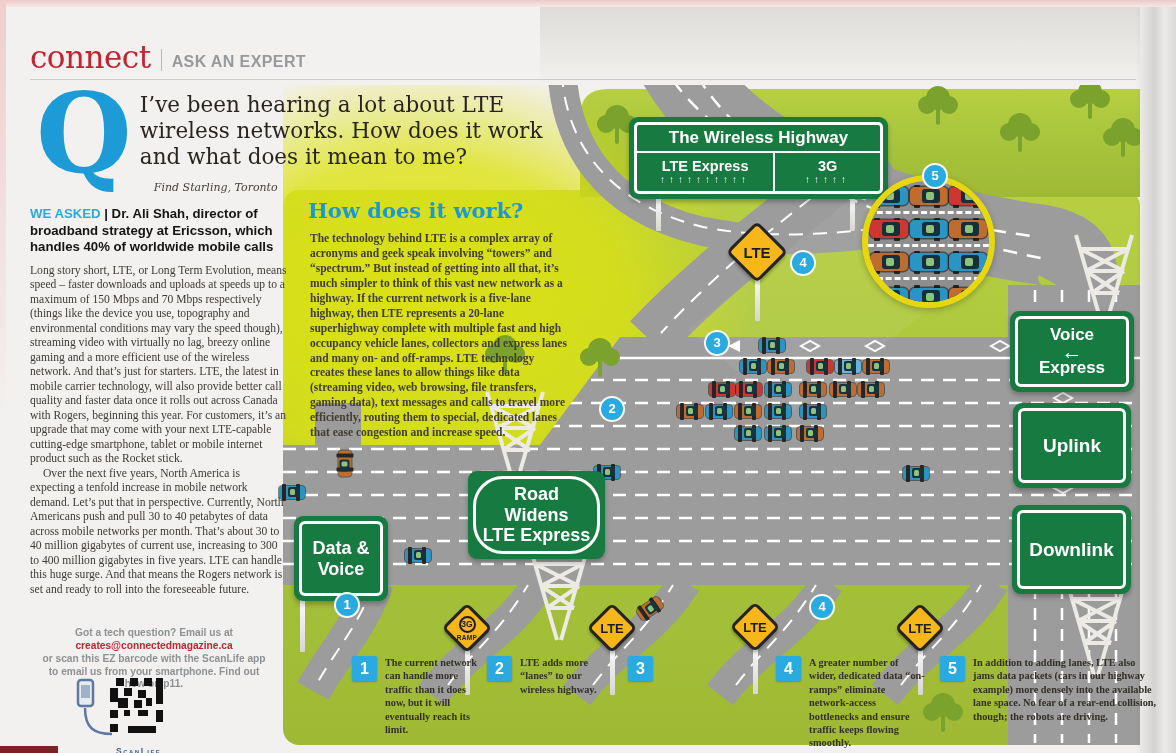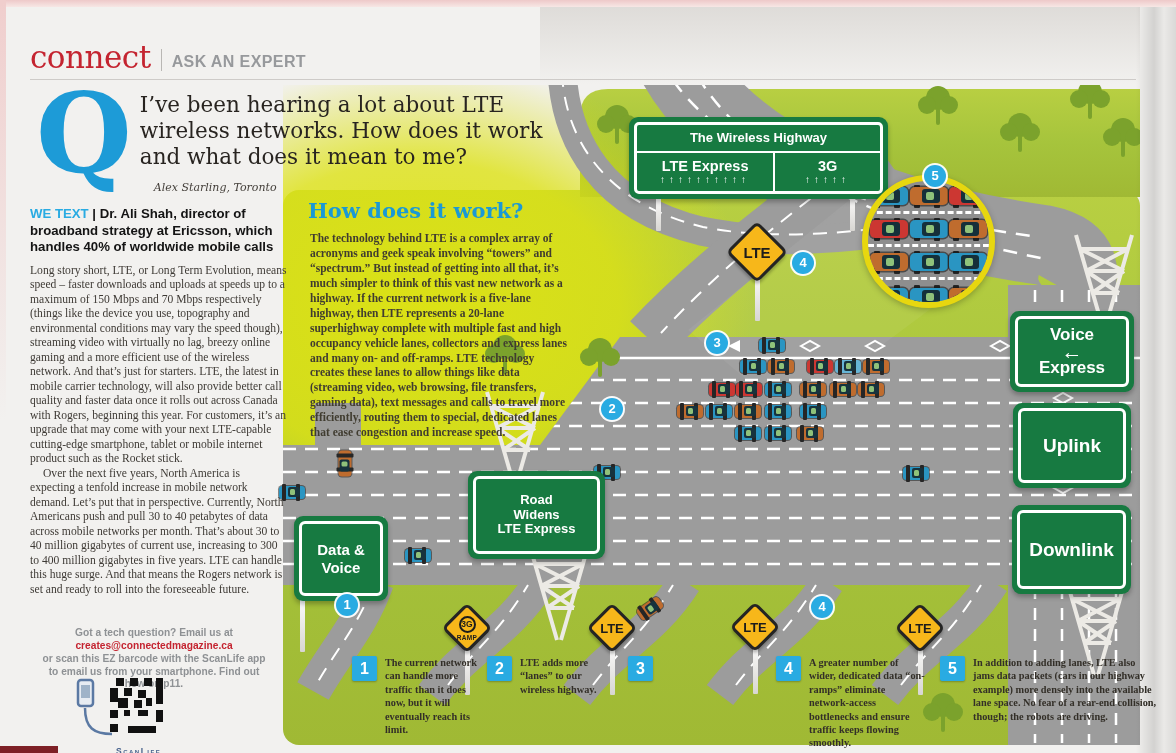--- a/index.html
+++ b/index.html
@@ -61,30 +61,30 @@
   
   .gsign{position:absolute;background:#177a41;border-radius:9px;z-index:4;
          box-shadow:0 3px 5px rgba(0,0,0,.28);}
   .gsign-in{position:absolute;inset:5px;border:3px solid #fff;border-radius:6px;color:#fff;
             font-family:"Liberation Sans",sans-serif;font-weight:700;display:flex;flex-direction:column;
             align-items:center;justify-content:center;text-align:center;}
   .pre{white-space:pre-line;}
   .whs{left:629px;top:117px;width:259px;height:82px;}
   .whs-in{position:absolute;inset:5px;border:3px solid #fff;border-radius:5px;display:flex;flex-direction:column;
           color:#fff;font-family:"Liberation Sans",sans-serif;font-weight:700;text-align:center;}
-  .whs-title{flex:0 0 27px;border-bottom:2px solid #fff;font-size:13px;line-height:26px;}
+  .whs-title{flex:0 0 27px;border-bottom:2px solid #fff;font-size:17px;line-height:26px;}
   .whs-row{flex:1;display:flex;}
   .whs-cell{flex:1.3;border-right:2px solid #fff;display:flex;flex-direction:column;justify-content:center;}
   .whs-cell.last{flex:1;border-right:none;}
   .whs-lane{font-size:14.5px;line-height:15px;}
   .arrows{font-size:10px;letter-spacing:4px;line-height:11px;}
   .dv{left:294px;top:516px;width:94px;height:85px;}
-  .dv .gsign-in{font-size:15px;line-height:1.15;}
+  .dv .gsign-in{font-size:18px;line-height:1.15;}
   .rw{left:468px;top:471px;width:137px;height:88px;}
-  .rw .gsign-in{font-size:13px;line-height:1.14;}
+  .rw .gsign-in{font-size:18px;line-height:1.14;border-radius:30px;}
   .ve{left:1010px;top:311px;width:124px;height:81px;}
   .ve .gsign-in{font-size:17px;line-height:1.05;}
   .ve-arrow{font-size:21px;line-height:15px;}
   .up{left:1013px;top:403px;width:118px;height:85px;}
   .dn{left:1012px;top:505px;width:119px;height:89px;text-decoration:underline;}
   .up .gsign-in,.dn .gsign-in{font-size:19px;}
 
   .post{position:absolute;width:5px;background:linear-gradient(180deg,#fefefe,#d8d6d2);z-index:2;border-radius:1px;}
 
   
@@ -243,26 +243,26 @@
 
   <div class="masthead">
     <span class="brand">connect</span>
     <span class="mh-div"></span>
     <span class="section">ASK AN EXPERT</span>
   </div>
   <div class="rule-top"></div>
 
   <div class="qblock">
     <div class="qletter">Q</div>
-    <p class="qtext"><span>I’ve been hearing a lot about LTE wireless networks. How does it work and what does it mean to me?</span><span class="asker">Alex Starling, Toronto</span></p>
+    <p class="qtext"><span>I’ve been hearing a lot about LTE wireless networks. How does it work and what does it mean to me?</span><span class="asker">Find Starling, Toronto</span></p>
   </div>
 
 
   <div class="article">
-    <h3 class="weasked"><span class="wa-blue">WE TEXT</span> <span class="wa-dark">| Dr. Ali Shah, director of broadband strategy at Ericsson, which handles 40% of worldwide mobile calls</span></h3>
+    <h3 class="weasked"><span class="wa-blue">WE ASKED</span> <span class="wa-dark">| Dr. Ali Shah, director of broadband strategy at Ericsson, which handles 40% of worldwide mobile calls</span></h3>
     <p class="bodytext">Long story short, LTE, or Long Term Evolution, means speed – faster downloads and uploads at speeds up to a maximum of 150 Mbps and 70 Mbps respectively (things like the device you use, topography and environmental conditions may vary the speed though), streaming video with virtually no lag, breezy online gaming and a more efficient use of the wireless network. And that’s just for starters. LTE, the latest in mobile carrier technology, will also provide better call quality and faster data once it rolls out across Canada with Rogers, beginning this year. For customers, it’s an upgrade that may come with your next LTE-capable cutting-edge smartphone, tablet or mobile internet product such as the Rocket stick.</p>
     <p class="bodytext indent">Over the next five years, North America is expecting a tenfold increase in mobile network demand. Let’s put that in perspective. Currently, North Americans push and pull 30 to 40 petabytes of data across mobile networks per month. That’s about 30 to 40 million gigabytes of current use, increasing to 300 to 400 million gigabytes in five years. LTE can handle this huge surge. And that means the Rogers network is set and ready to roll into the foreseeable future.</p>
   </div>
 
   <div class="emailblock">
     <div>Got a tech question? Email us at</div>
     <div class="email-red">creates@connectedmagazine.ca</div>
     <div>or scan this EZ barcode with the ScanLife app to email us from your smartphone. Find out how on p11.</div>
   </div>
   <div class="scan">

